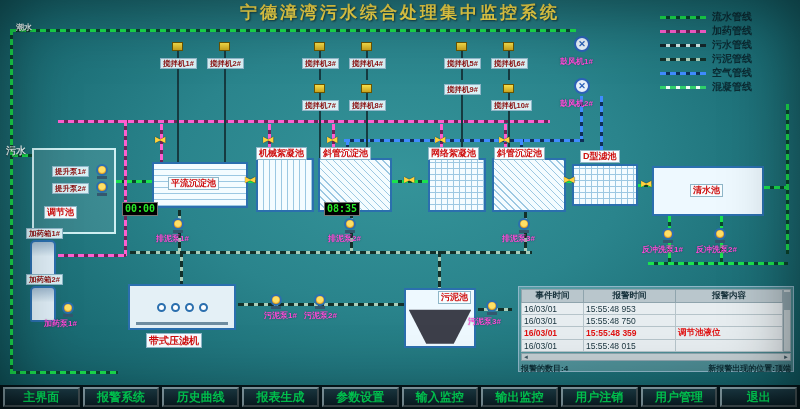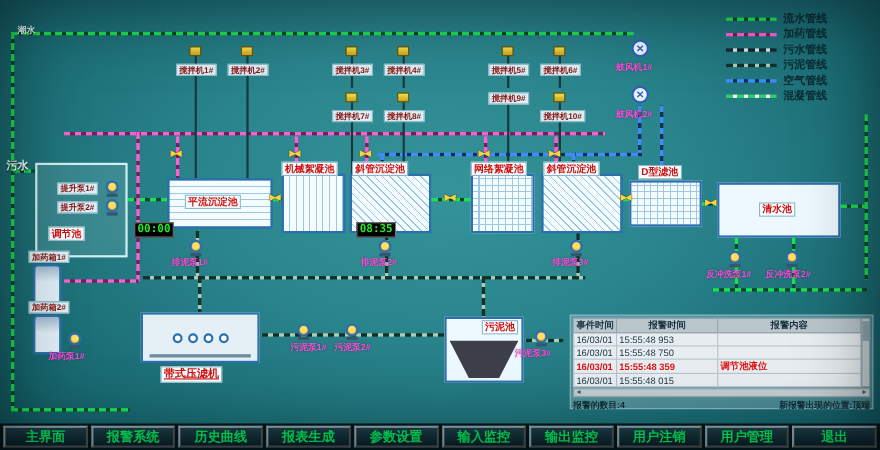--- a/index.html
+++ b/index.html
@@ -39,21 +39,21 @@
   .hatch-g { background-color:#f4fcff;
     background-image:repeating-linear-gradient(0deg,transparent 0 5px,#9cc8e2 5px 6px),
                      repeating-linear-gradient(90deg,transparent 0 5px,#9cc8e2 5px 6px); }
   .outline { background:rgba(240,252,255,.12); border-color:#cfeff2; }
   .sludge-shape { position:absolute; left:4%; top:32%; width:92%; height:64%;
     background:#3d3f4a; clip-path:polygon(0 5%,100% 5%,72% 100%,28% 100%); }
 
   
   .chip { position:absolute; background:#f6fdff; color:#cf1010; font-size:9px; font-weight:bold;
     line-height:11px; padding:0 2px; border:1px solid #8fb6c8; white-space:nowrap; }
-  .chip.big { font-size:10px; line-height:13px;text-decoration:underline; }
+  .chip.big { font-size:10px; line-height:13px; }
   .chip.small { font-size:7.5px; line-height:9px; color:#8b1010; background:#d8f0f4; }
   .mlabel { position:absolute; color:#ff49d8; font-size:8px; font-weight:bold; white-space:nowrap;
     text-shadow:0 0 2px rgba(0,0,0,.4); }
   .wlabel { position:absolute; color:#f2ffff; font-weight:bold; text-shadow:0 1px 1px rgba(0,0,0,.5); }
 
   
   .mixer { position:absolute; width:11px; height:9px; border:1px solid #6b5500;
     background:linear-gradient(#f7df4a,#caa41e); }
   .pump { position:absolute; width:12px; height:12px; border-radius:50%;
     background:radial-gradient(circle at 50% 45%, #ffe066 0 45%, #e09a20 70%); border:2px solid #2b6fae; }
@@ -92,20 +92,21 @@
     display:flex; gap:3px; padding:2px 3px; }
   .nav-btn { flex:1; background:linear-gradient(#1d3d48,#0b2129); border:2px outset #8aa4ac;
     color:#00e65c; font-weight:bold; font-size:12px; white-space:nowrap;
     display:flex; align-items:center; justify-content:center; font-family:inherit; cursor:pointer; }
 </style>
 </head>
 <body>
 
 <div class="screen">
 
+  <div class="abs title">宁德漳湾污水综合处理集中监控系统</div>
 
   <div class="abs legend">
     <div class="legend-row">
         <div class="legend-line ph c-flow"></div>
         <span class="legend-label">流水管线</span>
       </div>
     <div class="legend-row">
         <div class="legend-line ph c-dose"></div>
         <span class="legend-label">加药管线</span>
       </div>
@@ -297,21 +298,21 @@
   <div class="timer" style="left:324px;top:202px">08:35</div>
 
   <span class="wlabel" style="left:6px;top:144px;font-size:10px">污水</span>
   <span class="wlabel" style="left:16px;top:22px;font-size:8px">潮水</span>
 
   <div class="abs alarm-panel">
     <div class="alarm-body">
       <table class="alarm-table">
         <thead>
           <tr>
-            <th style="width:39px">事件时间</th>
+            <th style="width:62px">事件时间</th>
             <th style="width:92px">报警时间</th>
             <th>报警内容</th>
           </tr>
         </thead>
         <tbody>
           <tr>
             <td>16/03/01</td>
             <td>15:55:48 953</td>
             <td></td>
           </tr>

